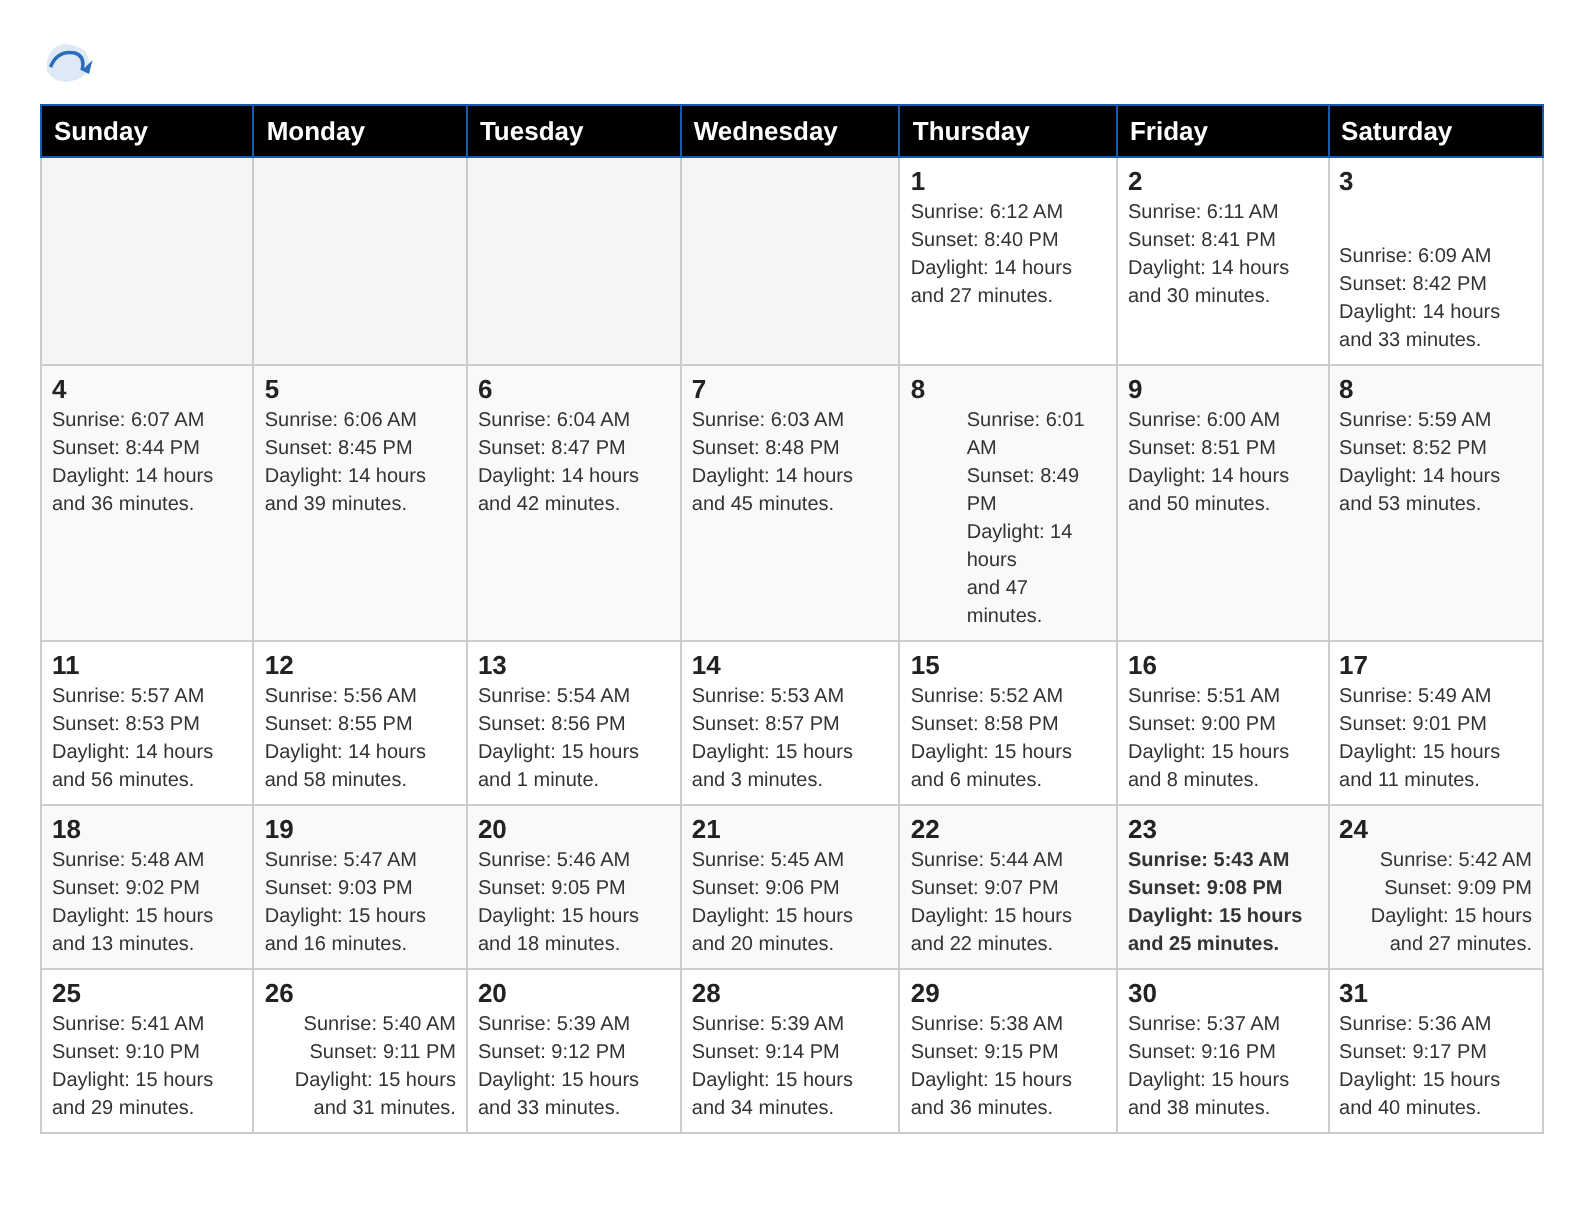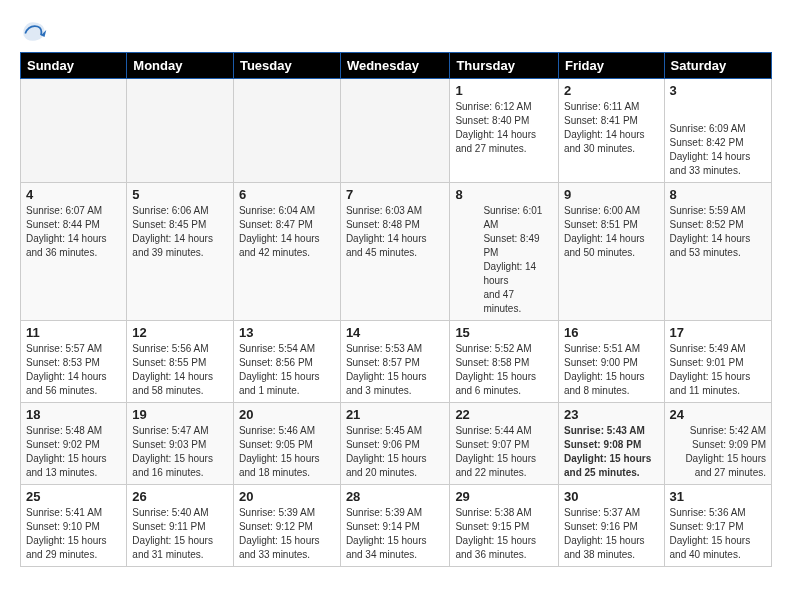--- a/index.html
+++ b/index.html
@@ -324,21 +324,21 @@
         <tr>
           <td>
             <div class="day-num">25</div>
             <div class="day-info" style="white-space: pre-line;">Sunrise: 5:41 AM
 Sunset: 9:10 PM
 Daylight: 15 hours
 and 29 minutes.</div>
           </td>
           <td>
             <div class="day-num">26</div>
-            <div class="day-info" style="white-space: pre-line;">Sunrise: 5:40 AM
+            <div class="day-info" style="white-space: pre-line; text-align: right;">Sunrise: 5:40 AM
 Sunset: 9:11 PM
 Daylight: 15 hours
 and 31 minutes.</div>
           </td>
           <td>
             <div class="day-num">20</div>
             <div class="day-info" style="white-space: pre-line;">Sunrise: 5:39 AM
 Sunset: 9:12 PM
 Daylight: 15 hours
 and 33 minutes.</div>

